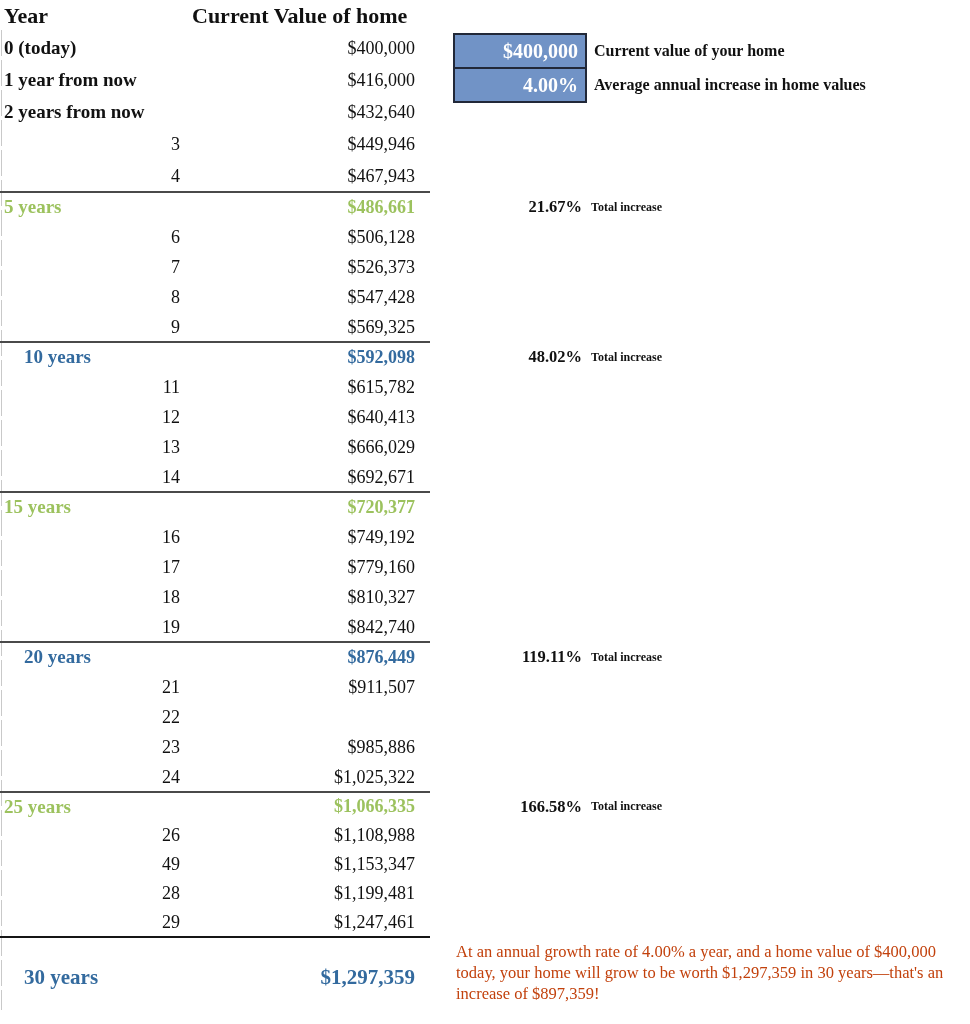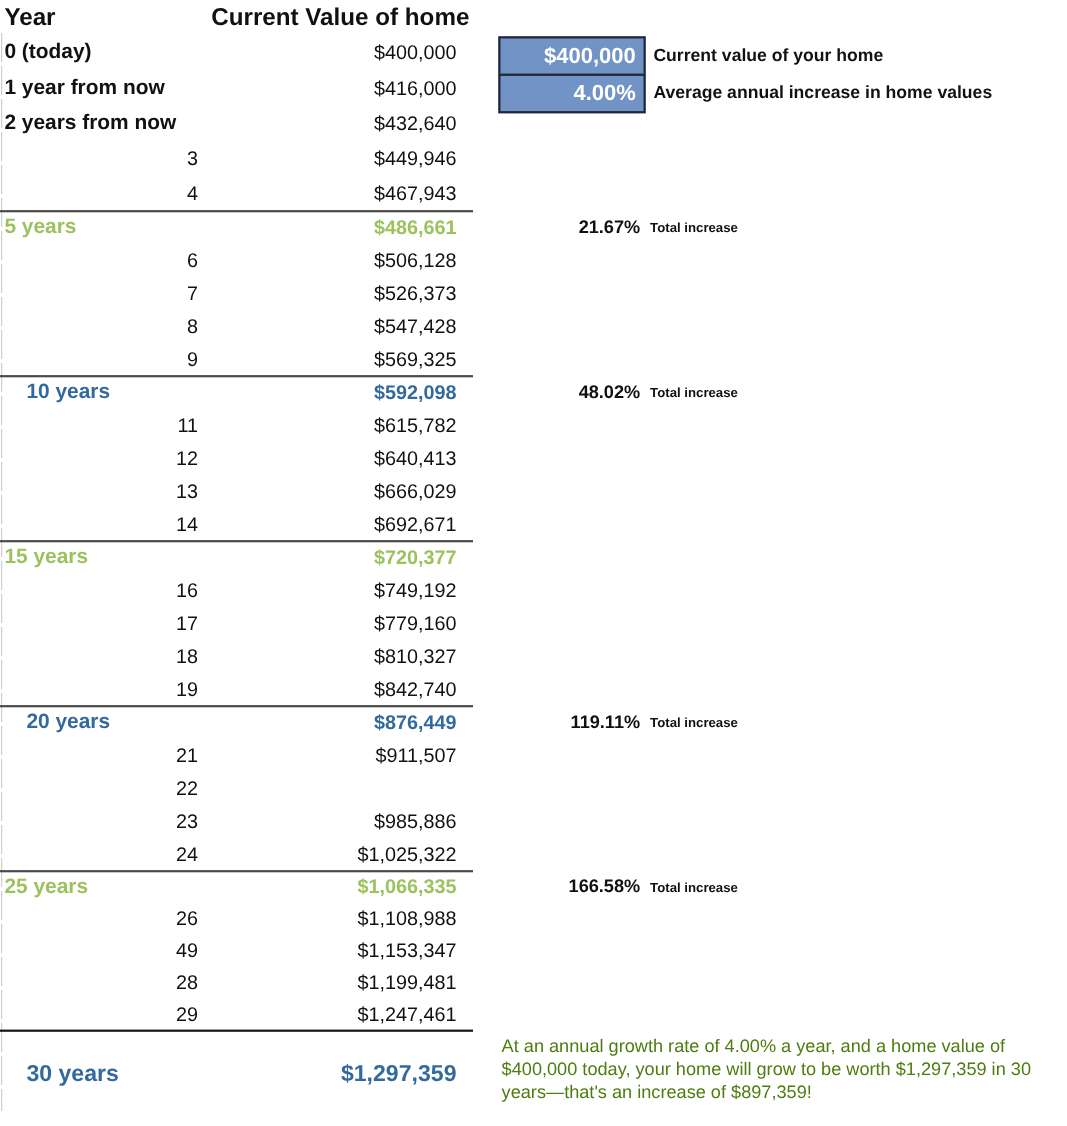--- a/index.html
+++ b/index.html
@@ -1,20 +1,20 @@
 <!DOCTYPE html>
 <html><head>
 <meta charset="utf-8">
 <style>
   html,body{margin:0;padding:0;background:#fff;}
   #app{
     position:relative;
     width:970px;height:1024px;
     background:#ffffff;
-    font-family:Liberation Sans, sans-serif;
+    font-family:Liberation Serif, serif;
     color:#111;
     overflow:hidden;
   }
   
   #app::before{
     content:"";
     position:absolute;left:1px;top:30px;width:1px;height:980px;
     background:repeating-linear-gradient(to bottom,#c9c9c9 0 26px,#ffffff 26px 30px);
   }
 
@@ -60,21 +60,21 @@
     font-weight:700;font-size:20px;
     text-align:right;
     line-height:32px;
     padding-right:7px;
   }
   .input-label{margin-left:7px;font-weight:700;font-size:16px;white-space:nowrap;color:#111;}
 
   
   #summary{
     position:absolute;left:456px;top:941px;width:512px;
-    font-size:16.5px;line-height:21px;color:#4d7c0f;
+    font-size:16.5px;line-height:21px;color:#c2410c;
   }
 </style>
 </head>
 <body>
 
 <div id="app">
 
   <div id="table">
     <div class="row header h32">
       <div class="c-year">Year</div>

